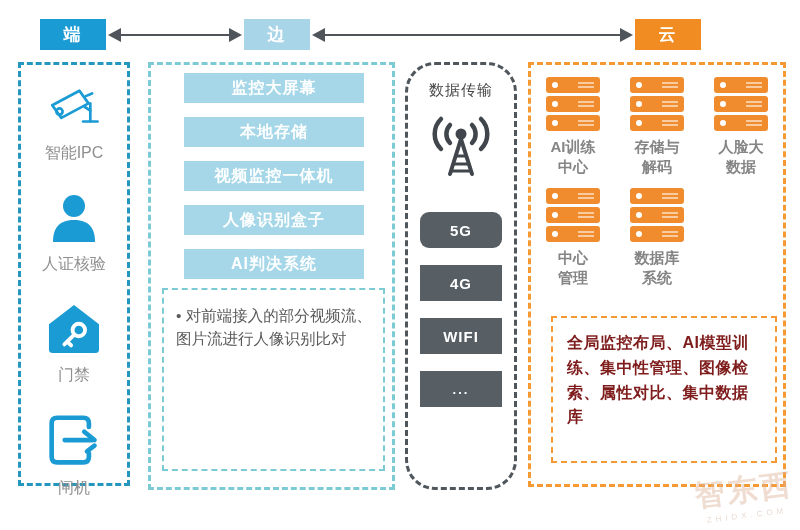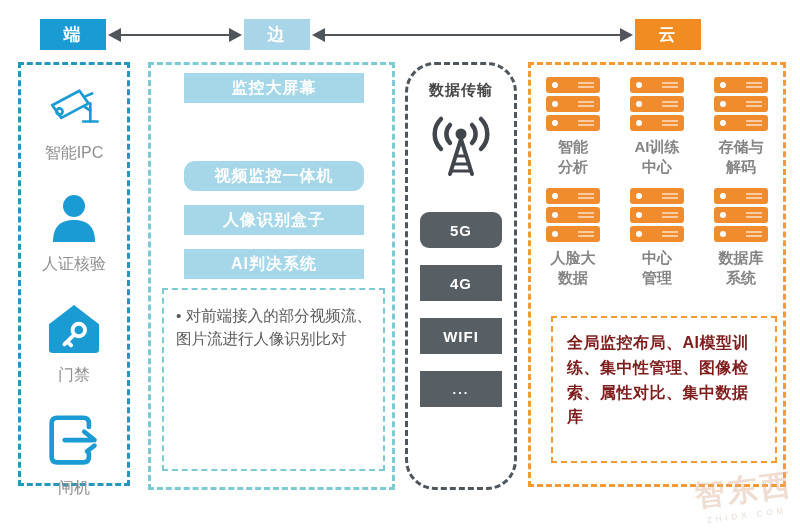--- a/index.html
+++ b/index.html
@@ -24,30 +24,30 @@
   .terminal { position:absolute; left:18px; top:62px; width:112px; height:424px;
               border:3px dashed #2596be; display:flex; flex-direction:column; align-items:center;
               justify-content:space-between; padding:16px 0 14px;gap:28px; }
   .t-item { display:flex; flex-direction:column; align-items:center; gap:6px; }
   .t-label { color:#8f8f8f; font-size:16px; }
 
   
   .edge { position:absolute; left:148px; top:62px; width:247px; height:428px; border:3px dashed #7ccbd4; }
   .edge-box { position:absolute; left:33px; width:180px; height:30px; background:#a5d7e8; color:#ffffff;
               font-size:16px; font-weight:bold; display:flex; align-items:center; justify-content:center; letter-spacing:1px; }
-  .eb0{top:8px;} .eb1{top:52px;} .eb2{top:96px;border-radius:11px;} .eb3{top:140px;} .eb4{top:184px;}
+  .eb0{top:8px;} .eb1{top:52px;} .eb2{top:96px;} .eb3{top:140px;} .eb4{top:184px;}
   .edge-note { position:absolute; left:11px; top:223px; width:223px; height:183px; border:2.5px dashed #7ccbd4;
                padding:14px 10px 0 12px; color:#5a5a5a; font-size:15.5px; line-height:1.5; }
   .edge-note p { text-indent:0; }
   .edge-note p::before { content:"• "; color:#5a5a5a; }
 
   
   .trans { position:absolute; left:405px; top:62px; width:112px; height:428px;
            border:3px dashed #4f565c; border-radius:30px; display:flex; flex-direction:column; align-items:center; }
-  .trans-title { margin-top:16px; color:#474747; font-size:15px; font-weight:bold; letter-spacing:1px; }
+  .trans-title { margin-top:16px; color:#474747; font-size:15px; font-weight:normal; letter-spacing:1px; }
   .trans-antenna { margin-top:12px; }
   .chan { width:82px; height:36px; background:#575e64; color:#fff; font-size:15px; font-weight:bold;
           display:flex; align-items:center; justify-content:center; letter-spacing:1px; }
   .chan0 { margin-top:24px;border-radius:9px; } .chan1,.chan2,.chan3 { margin-top:17px; }
   .chan3 { font-size:13px; letter-spacing:2px; }
 
   
   .cloud { position:absolute; left:528px; top:62px; width:258px; height:425px; border:3px dashed #f59a32; }
   .srv-grid { position:absolute; left:0; top:12px; width:100%; display:flex; flex-wrap:wrap; }
   .srv-cell { width:33.33%; display:flex; flex-direction:column; align-items:center; margin-bottom:10px; }
@@ -125,20 +125,21 @@
           <path d="M41 19 L52 28"></path>
           <path d="M44 40 L52 34"></path>
         </svg>
       </span>
       <span class="t-label">闸机</span>
     </div>
   </div>
 
   <div class="edge">
     <div class="edge-box eb0">监控大屏幕</div>
+    <div class="edge-box eb1">本地存储</div>
     <div class="edge-box eb2">视频监控一体机</div>
     <div class="edge-box eb3">人像识别盒子</div>
     <div class="edge-box eb4">AI判决系统</div>
     <div class="edge-note">
       <p>对前端接入的部分视频流、图片流进行人像识别比对</p>
     </div>
   </div>
 
   <div class="trans">
     <div class="trans-title">数据传输</div>
@@ -158,47 +159,20 @@
     </div>
     <div class="chan chan0">5G</div>
     <div class="chan chan1">4G</div>
     <div class="chan chan2">WIFI</div>
     <div class="chan chan3">...</div>
   </div>
 
   <div class="cloud">
     <div class="srv-grid">
 
-      <div class="srv-cell">
-        <div class="server">
-          <div class="bar">
-              <span class="dot"></span>
-              <span class="lines">
-                <i></i>
-                <i></i>
-              </span>
-            </div>
-          <div class="bar">
-              <span class="dot"></span>
-              <span class="lines">
-                <i></i>
-                <i></i>
-              </span>
-            </div>
-          <div class="bar">
-              <span class="dot"></span>
-              <span class="lines">
-                <i></i>
-                <i></i>
-              </span>
-            </div>
-        </div>
-        <div class="srv-label">智能
-分析</div>
-      </div>
 
       <div class="srv-cell">
         <div class="server">
           <div class="bar">
               <span class="dot"></span>
               <span class="lines">
                 <i></i>
                 <i></i>
               </span>
             </div>

